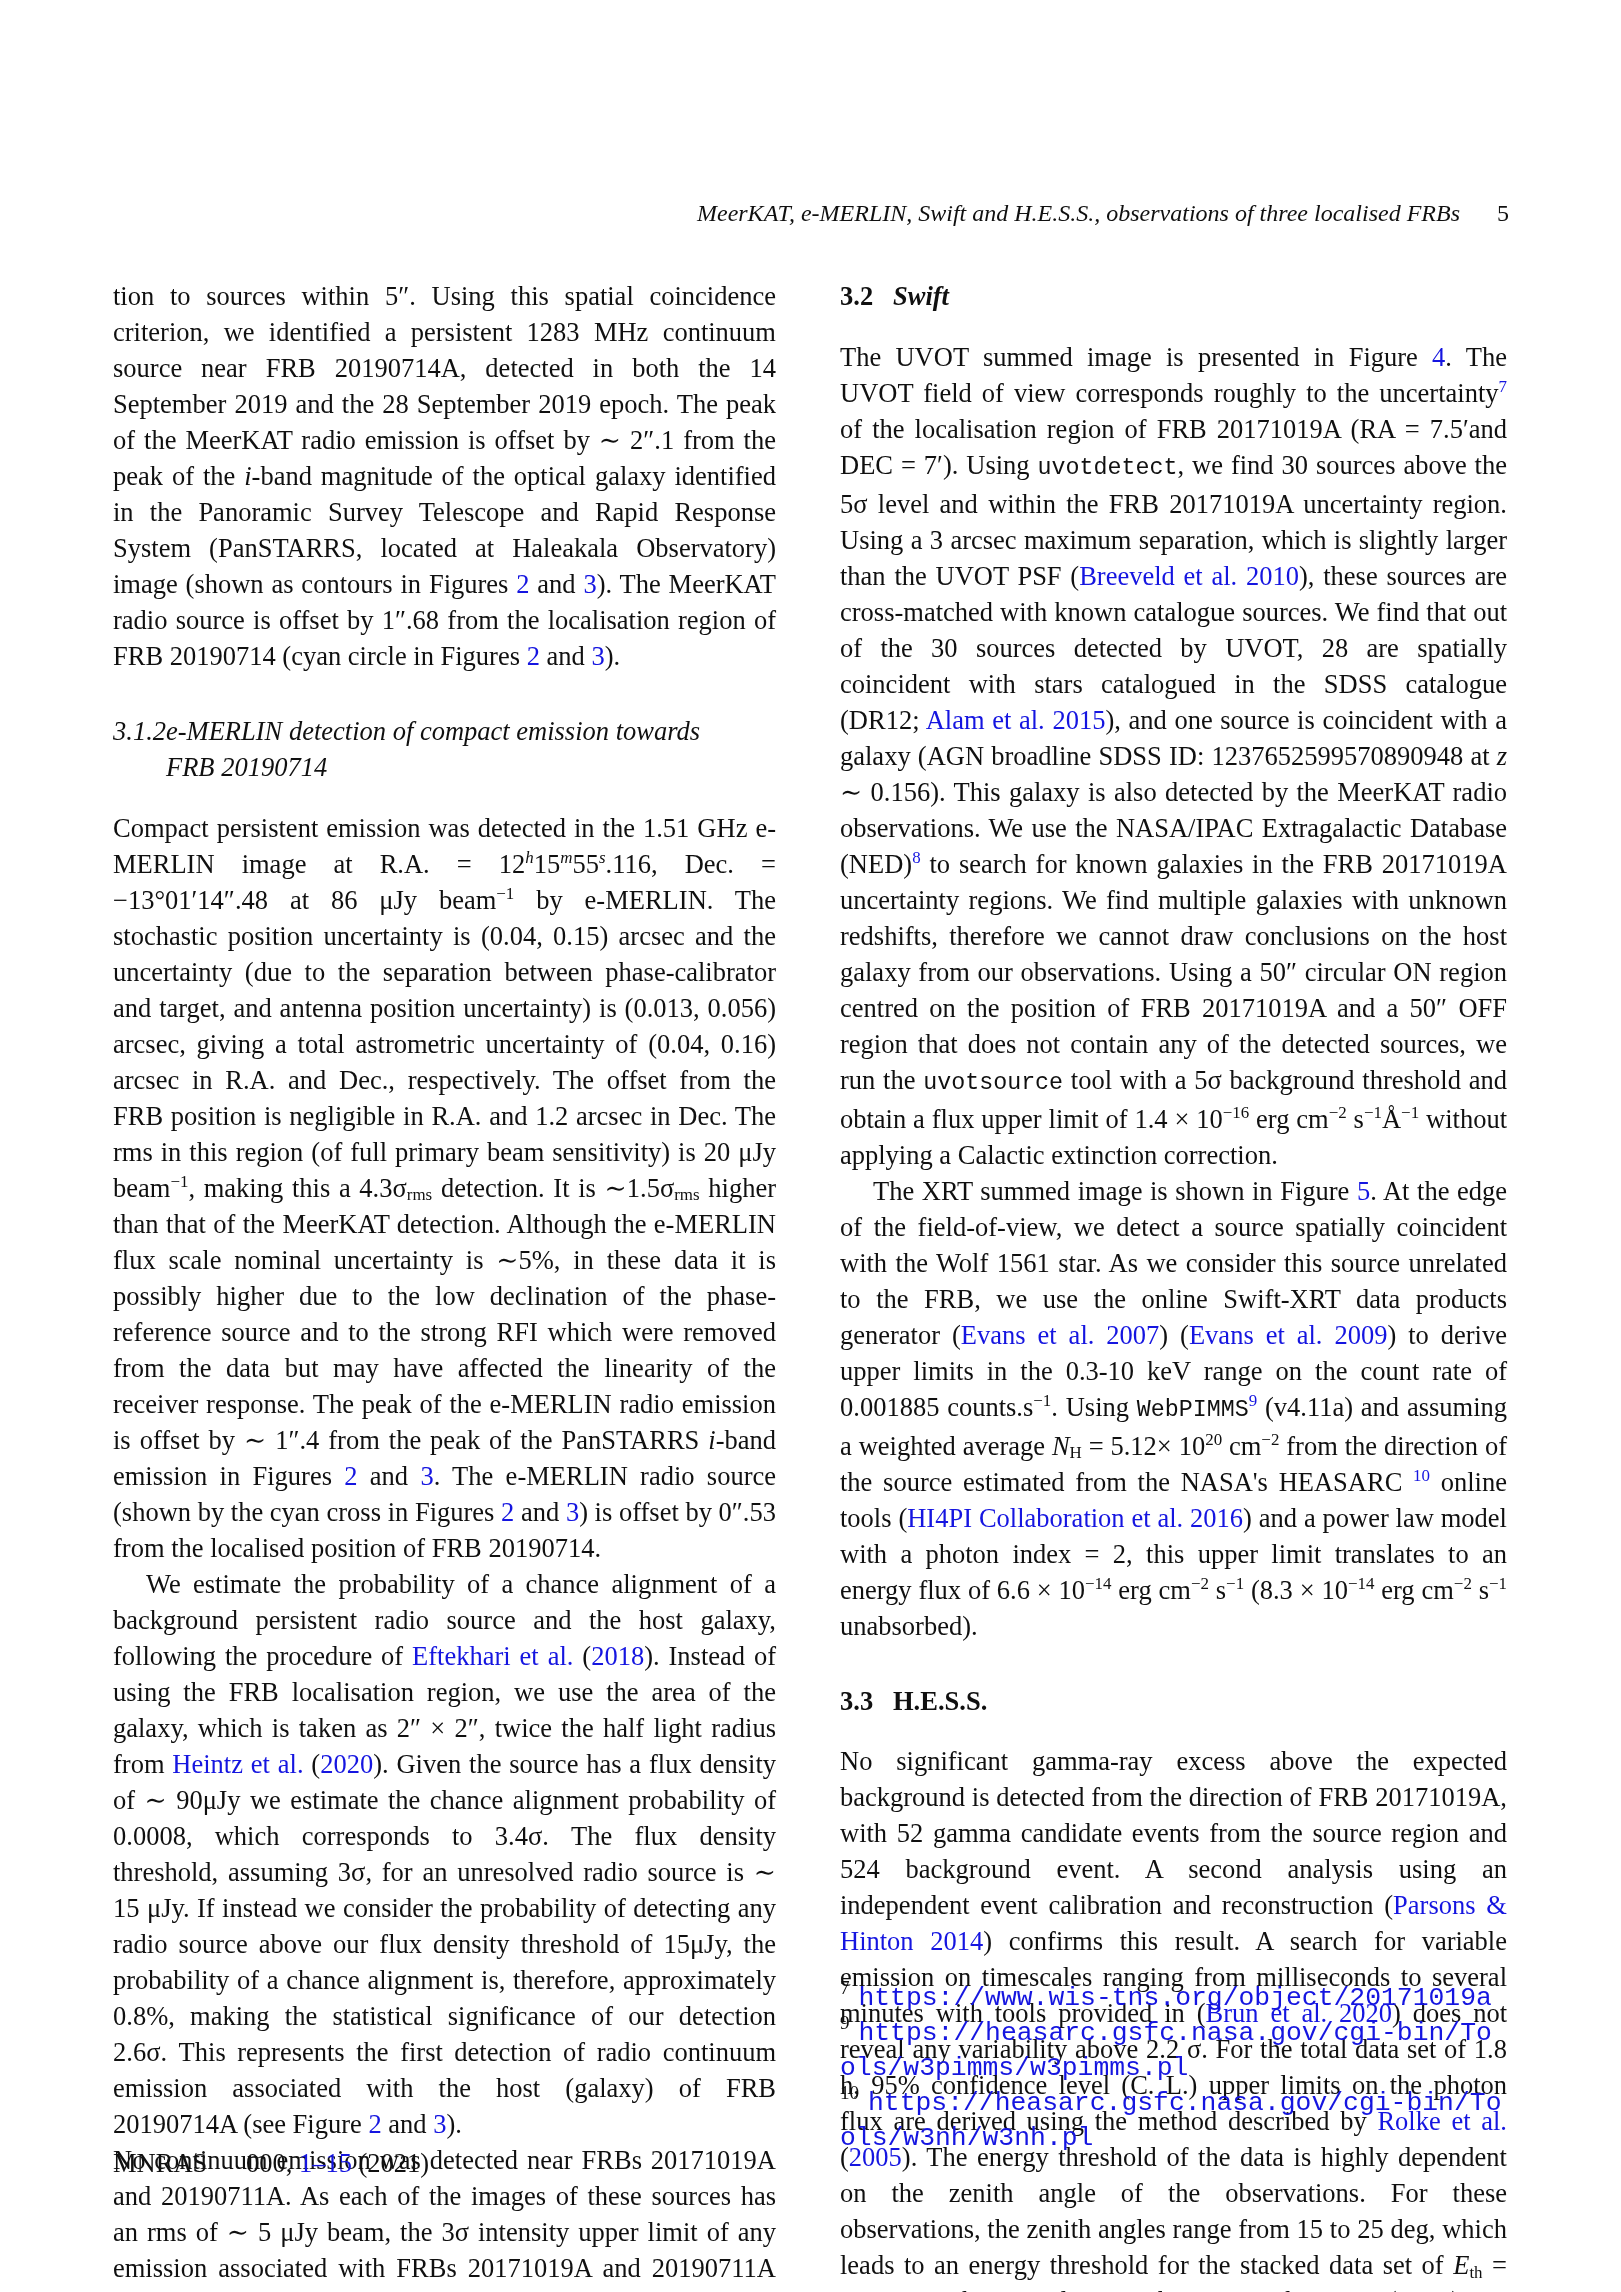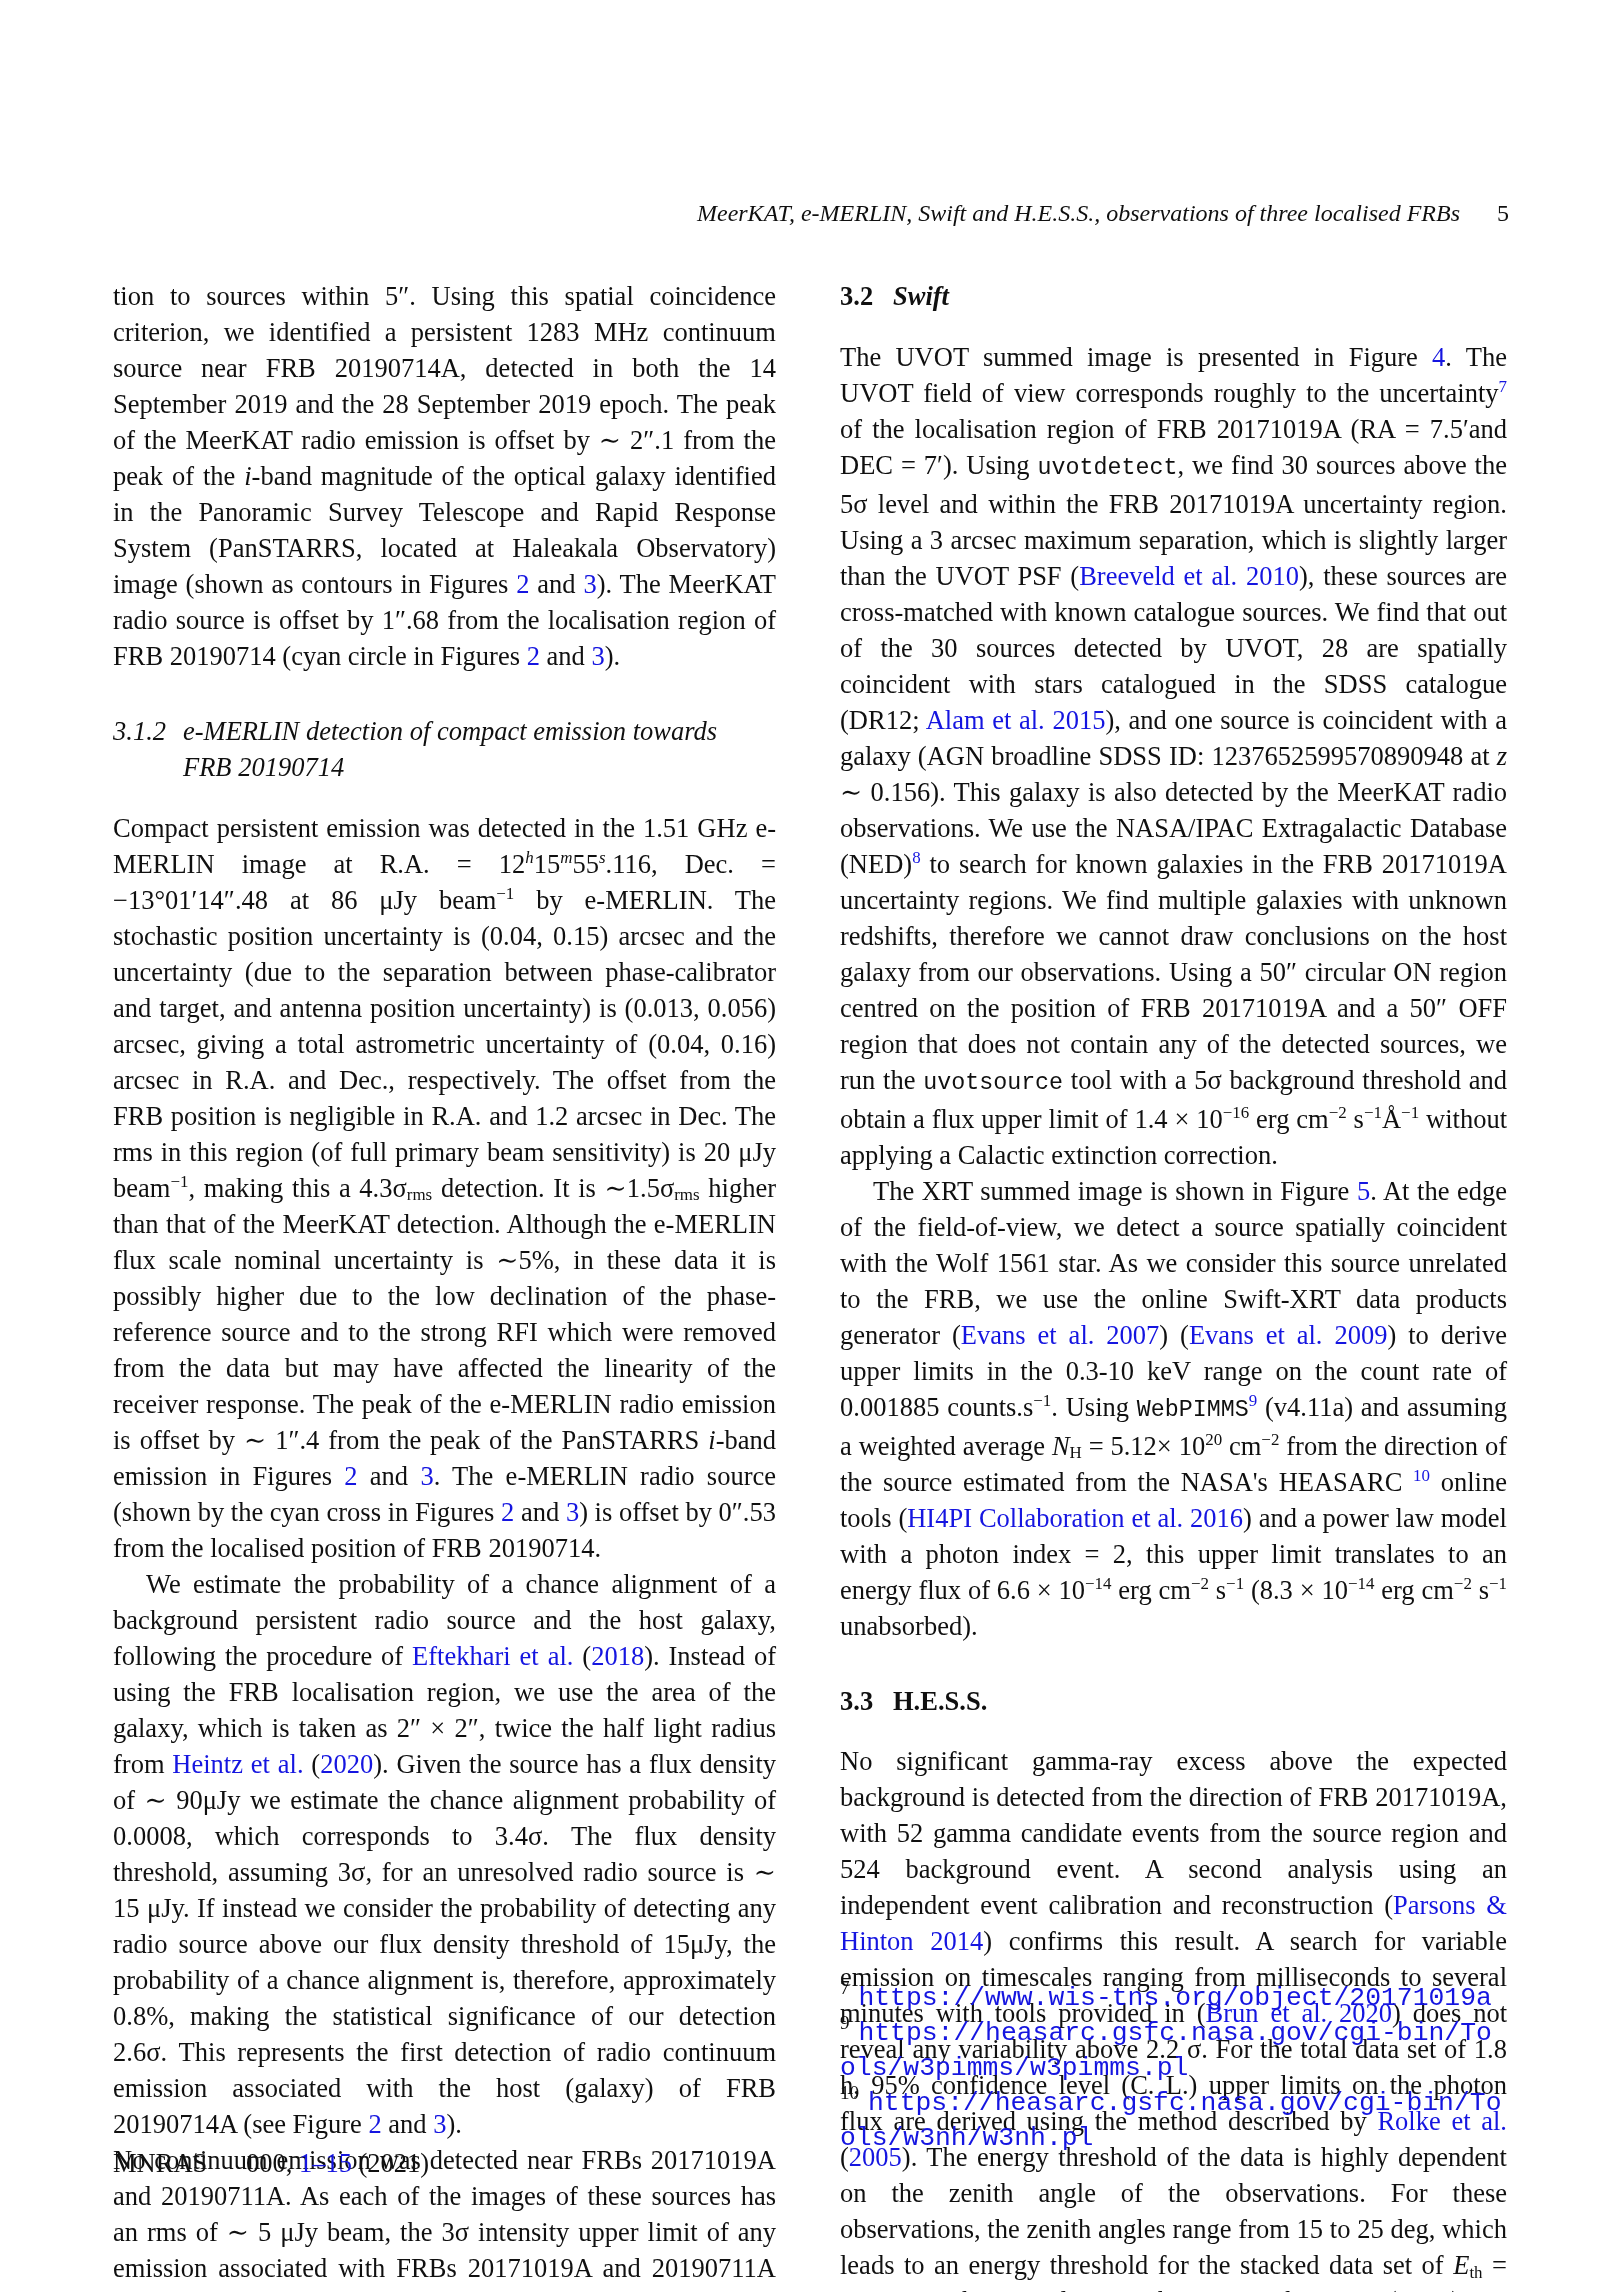--- a/index.html
+++ b/index.html
@@ -22,21 +22,21 @@
     position:absolute;top:278px;
     font-size:26.5px;line-height:36px;
     text-align:justify;
   }
   .col-left{left:113px;width:663px;}
   .col-right{left:840px;width:667px;}
   .col p{margin:0;}
   p.ind{text-indent:33px;}
   .h{display:grid;grid-template-columns:53px 1fr;margin:39px 0 24.5px 0;}
   .h.first{margin-top:0;}
-  .h-sss{font-style:italic;font-weight:400;gap:17px;}
+  .h-sss{font-style:italic;font-weight:400;}
   .h-ss{font-weight:700;font-family:Liberation Serif, serif;}
   .h-ss .htitle.ital{font-style:italic;}
   sup{font-size:64%;line-height:0;vertical-align:baseline;position:relative;top:-0.55em;}
   sub{font-size:64%;line-height:0;vertical-align:baseline;position:relative;bottom:-0.22em;}
   .lnk{color:#1515e0;}
   .tt{font-family:"Liberation Mono","DejaVu Sans Mono",monospace;font-size:88%;}
   .footnotes{
     position:absolute;left:840px;top:1979px;width:667px;
     font-size:30px;line-height:31px;text-align:justify;
   }

